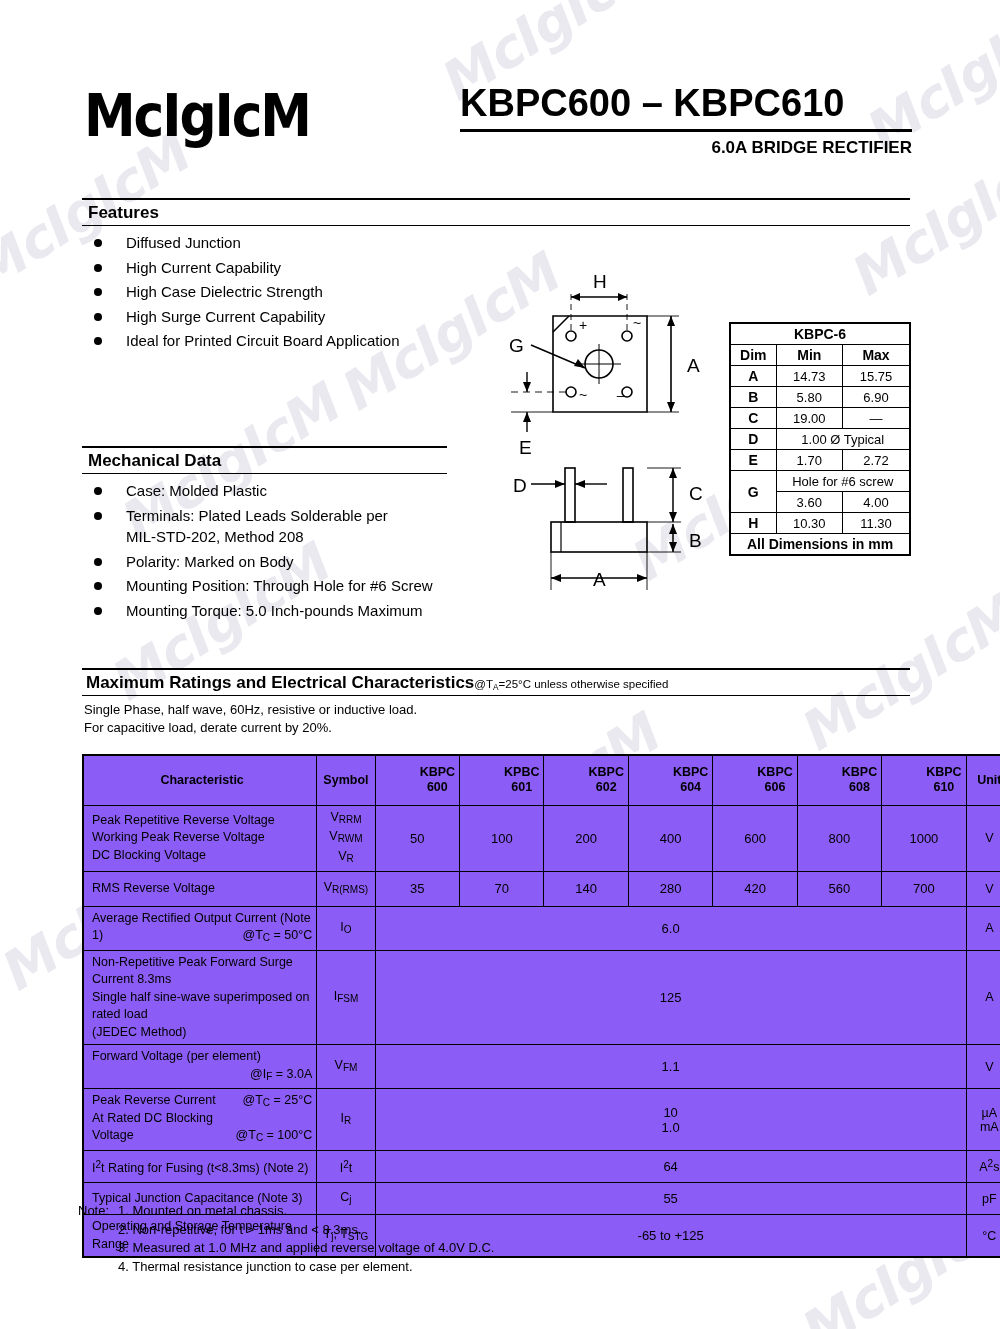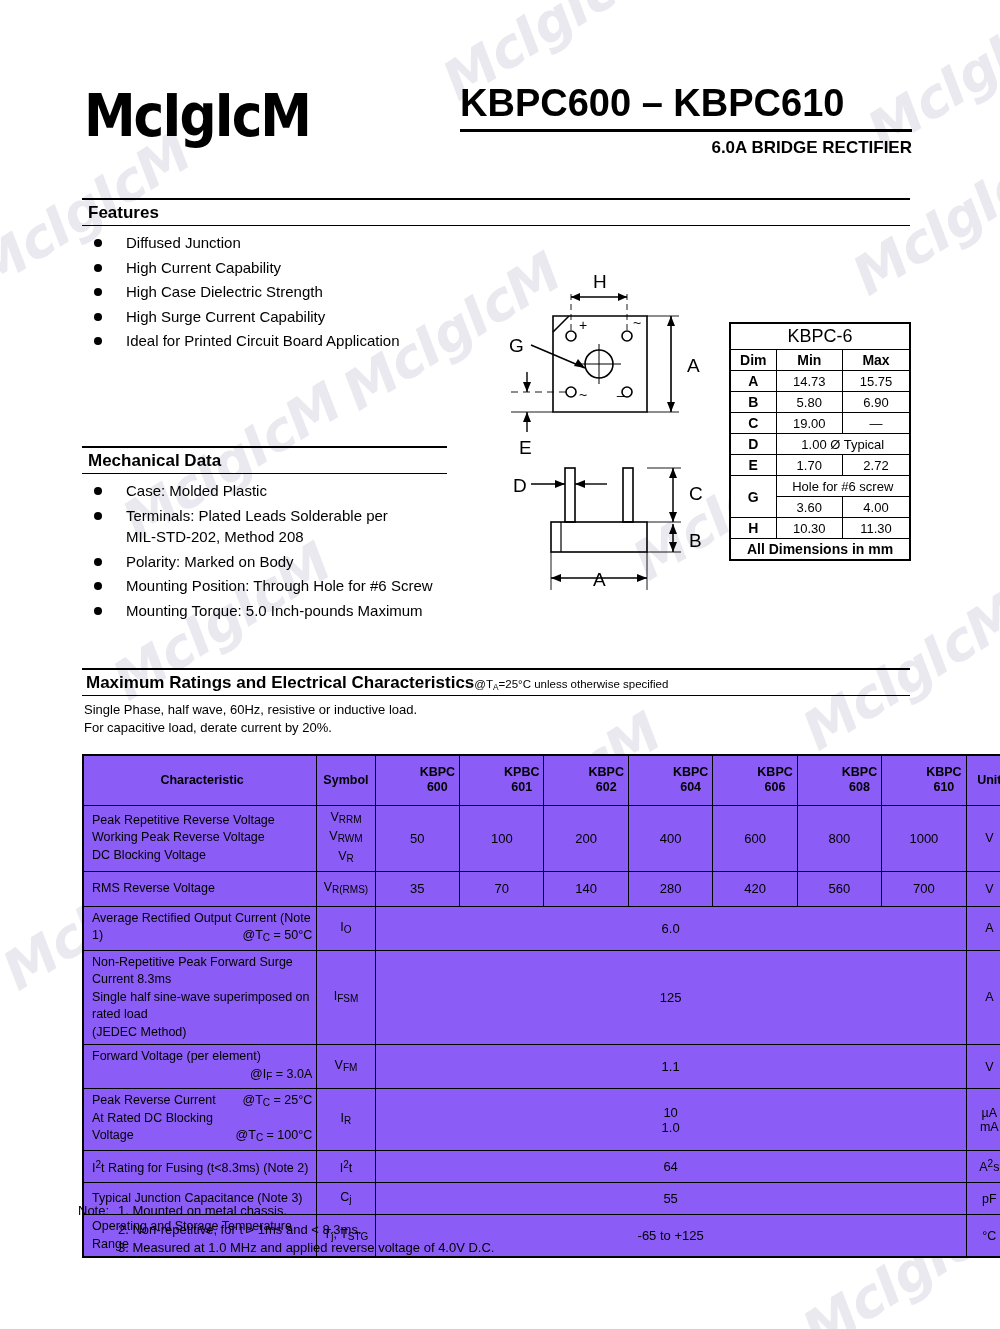--- a/index.html
+++ b/index.html
@@ -144,21 +144,21 @@
   }
   .dimtbl td, .dimtbl th {
     border: 1px solid #000;
     text-align: center;
     padding: 2px 2px;
     height: 21px;
     font-weight: normal;
   }
   .dimtbl .hdr { font-weight: bold; font-size: 14px; }
   .dimtbl .dimname { font-weight: bold; font-size: 14px; width: 46px; }
-  .dimtbl .title-cell { font-weight: normal; font-size: 18px; }
+  .dimtbl .title-cell { font-weight: bold; font-size: 14px; }
   .dimtbl .foot { font-weight: bold; font-size: 14px; }
 
   
   .drawing {
     position: absolute;
     left: 495px;
     top: 272px;
     width: 230px;
     height: 340px;
   }
@@ -538,16 +538,17 @@
       </tr>
 
     </tbody>
   </table>
 
   <div class="notes">
     <span class="nlabel">Note:</span><span class="nlist">
       <div class="nrow">1. Mounted on metal chassis.</div>
       <div class="nrow">2. Non-repetitive, for t &gt; 1ms and &lt; 8.3ms.</div>
       <div class="nrow">3. Measured at 1.0 MHz and applied reverse voltage of 4.0V D.C.</div>
+      <div class="nrow">4. Thermal resistance junction to case per element.</div>
     </span>
   </div>
 
 </div>
 
 </body></html>

